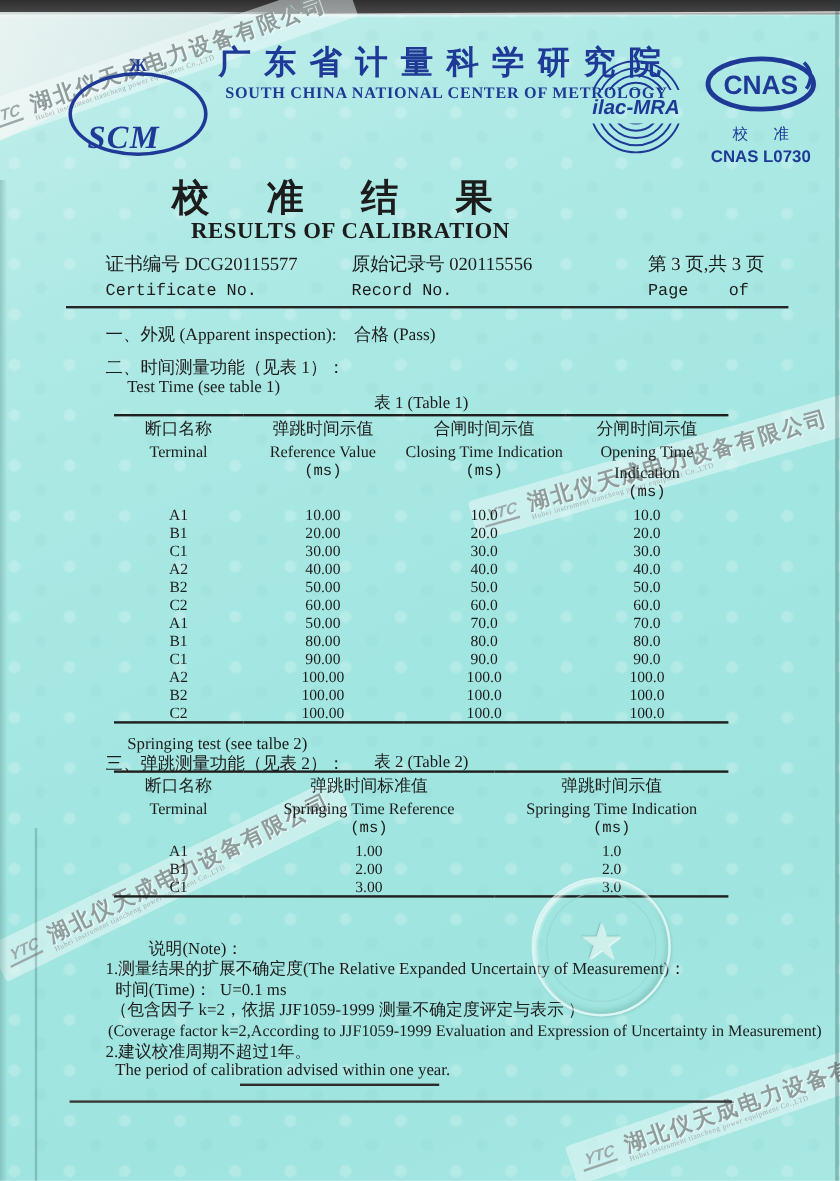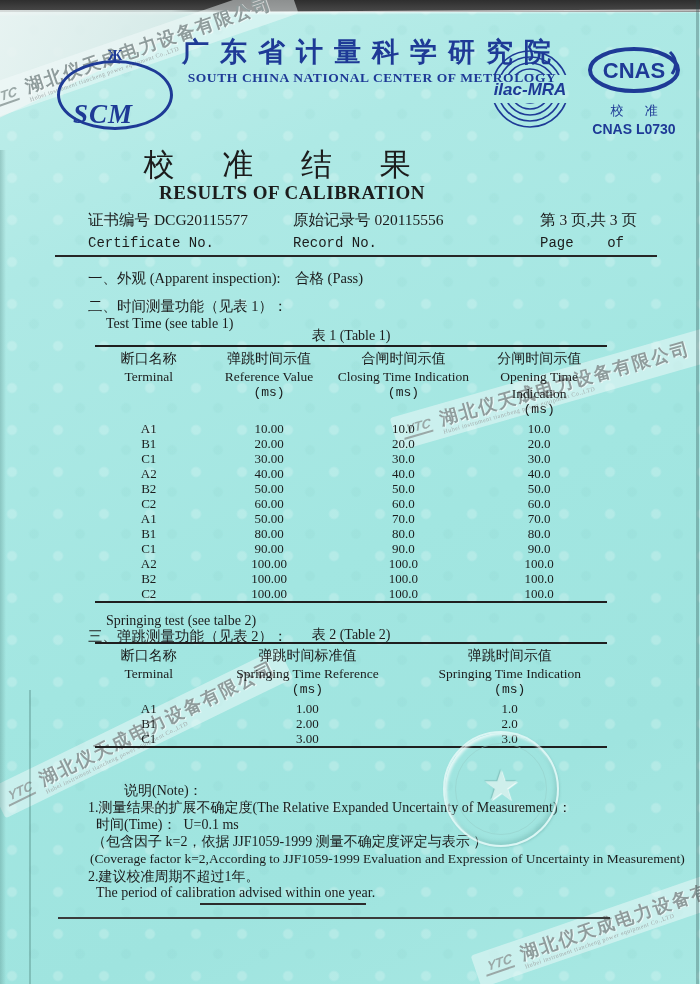--- a/index.html
+++ b/index.html
@@ -60,21 +60,21 @@
   .org{position:absolute;left:172px;top:36px;width:400px;text-align:center;color:var(--navy);}
   .org .cn{font-size:27px;font-weight:bold;letter-spacing:11px;line-height:32px;white-space:nowrap;}
   .org .en{font-size:13.5px;font-weight:bold;letter-spacing:.6px;line-height:17px;margin-top:1px;white-space:nowrap;}
   .ilac{position:absolute;left:487px;top:46px;width:86px;height:86px;}
   .cnas{position:absolute;left:579px;top:44px;width:110px;text-align:center;color:var(--navy);}
   .cnas .cnas-cn{font-size:13px;letter-spacing:9px;margin-top:2px;padding-left:9px;}
   .cnas .cnas-code{font-family:"Liberation Sans",sans-serif;font-size:14px;font-weight:bold;margin-top:1px;}
 
   
   .title-cn{position:absolute;left:0;top:144px;width:554px;text-align:center;
-    font-size:31px;font-weight:normal;letter-spacing:20px;text-indent:20px;}
+    font-size:31px;font-weight:bold;letter-spacing:20px;text-indent:20px;}
   .title-en{position:absolute;left:0;top:182px;width:584px;text-align:center;
     font-size:19px;font-weight:600;letter-spacing:.5px;}
   .meta{position:absolute;left:0;top:210px;width:700px;font-size:15.5px;}
   .meta .m{position:absolute;white-space:pre;}
   .m-cert{left:88px;} .m-rec{left:293px;} .m-page{left:540px;}
   .meta .sub{display:block;font-family:"Liberation Mono","DejaVu Sans Mono",monospace;
     font-size:14px;margin-top:4px;}
   .rule-main{position:absolute;left:55px;top:255px;width:602px;height:2px;background:#262626;}
 
   

